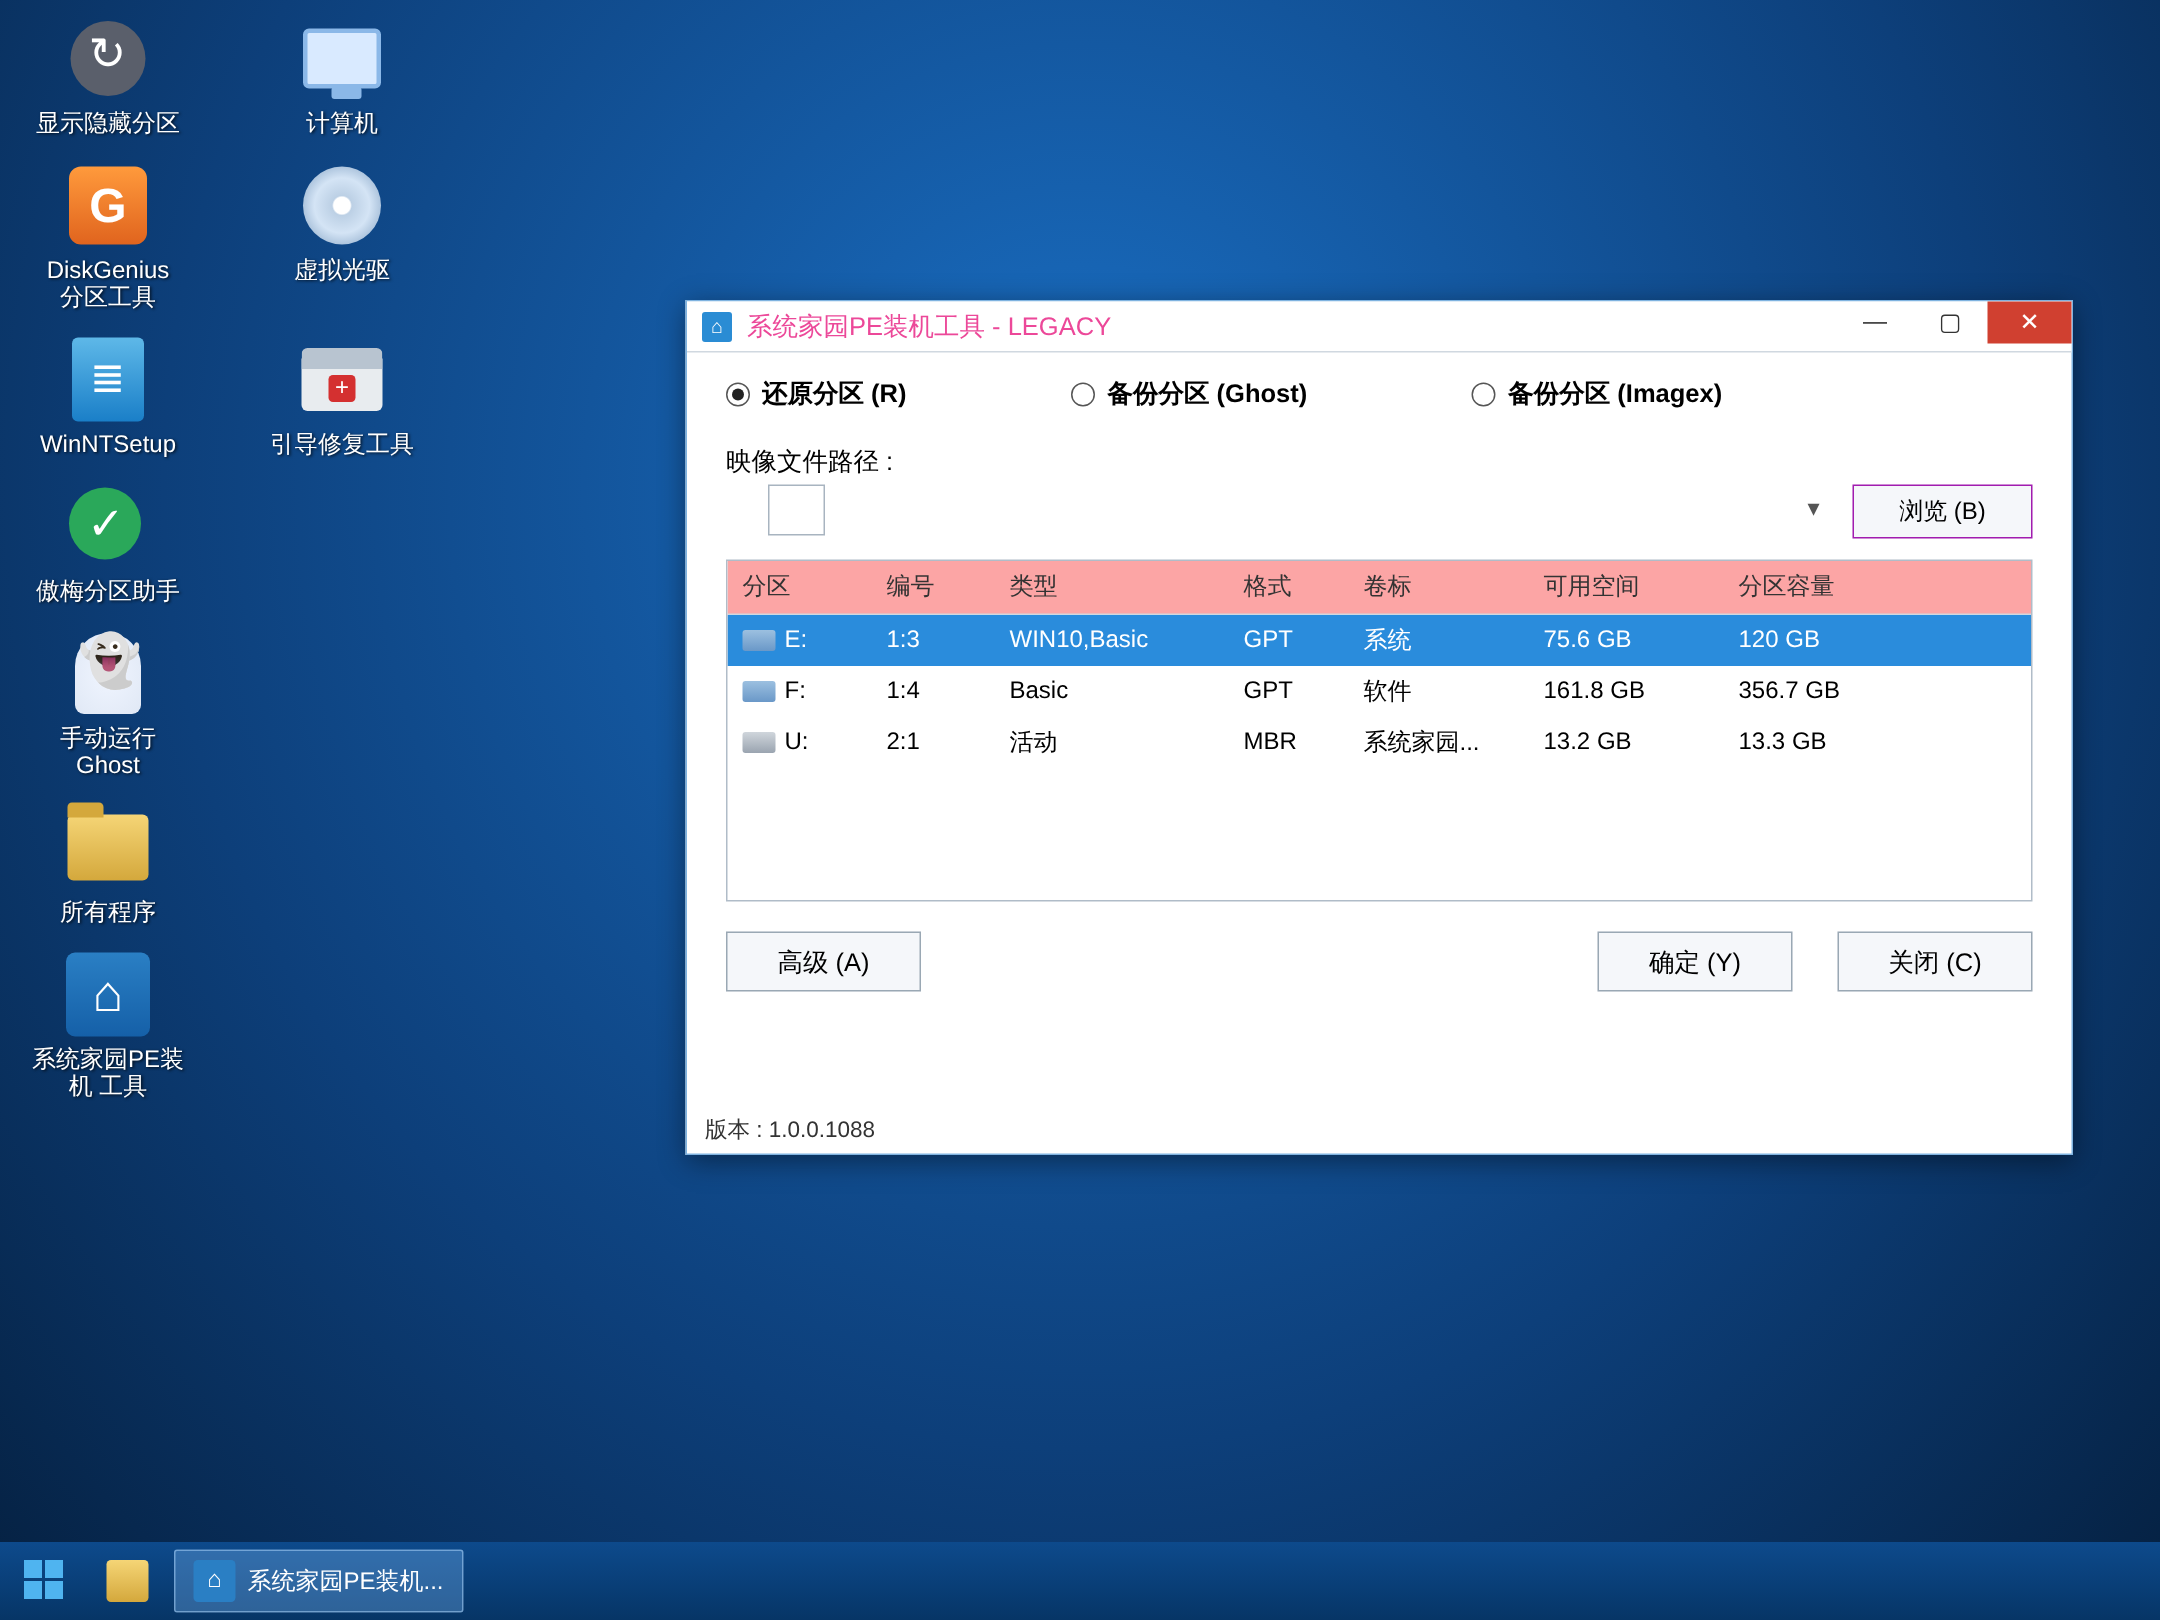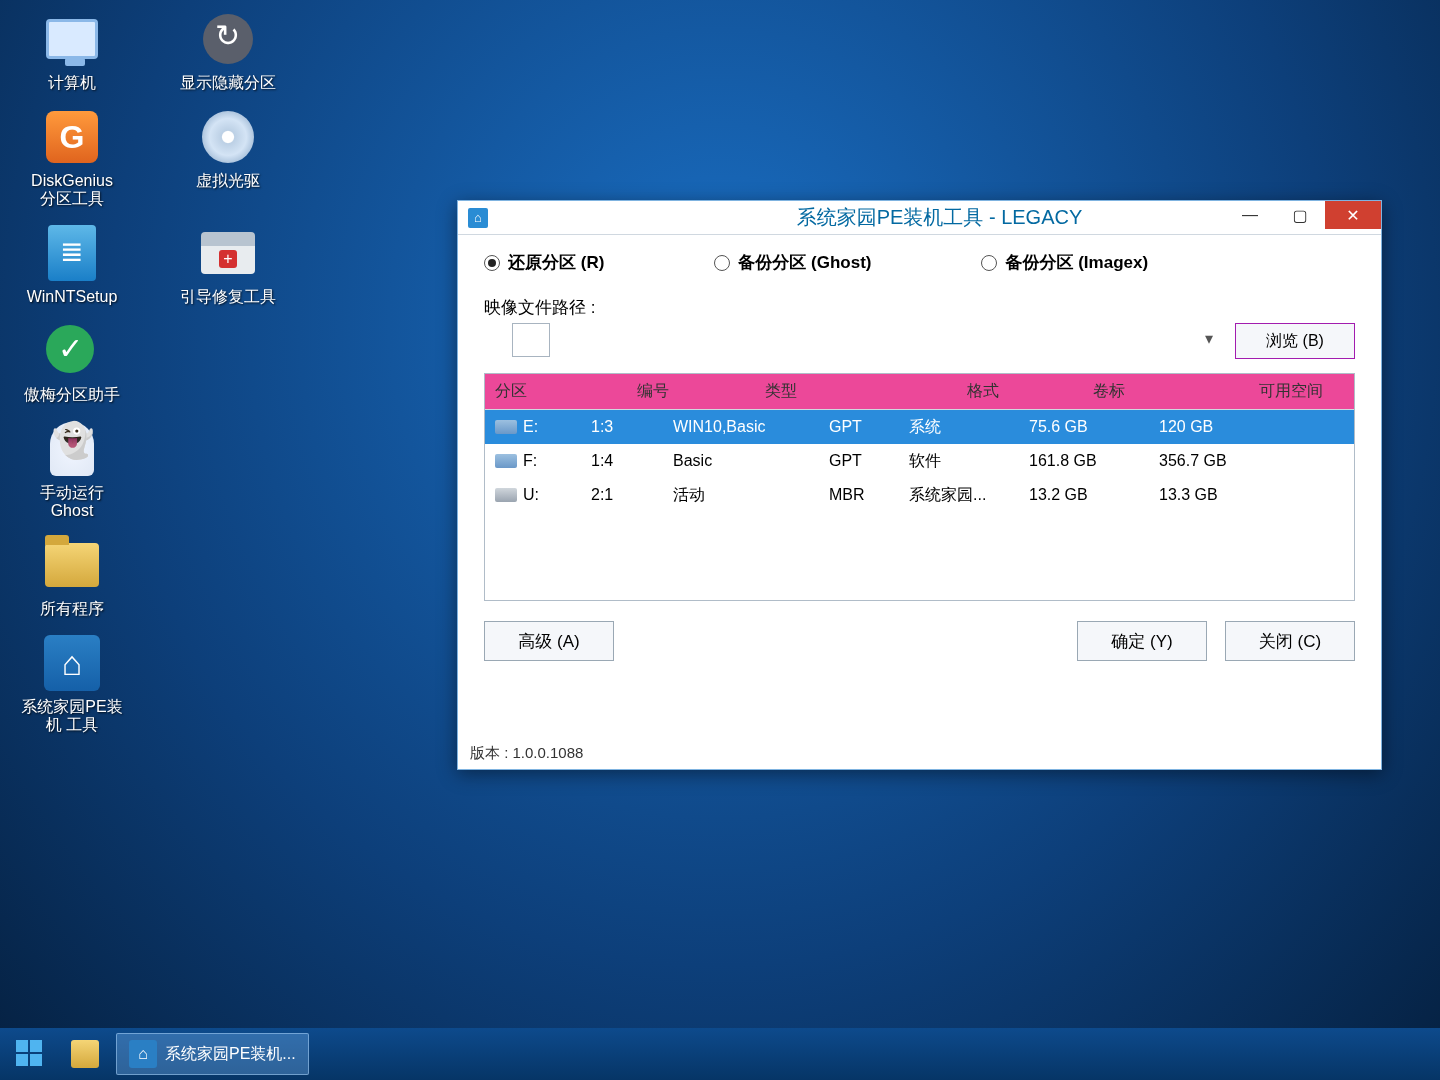--- a/index.html
+++ b/index.html
@@ -41,48 +41,48 @@
 .window {
   position: absolute; left: 457px; top: 200px; width: 925px; height: 570px;
   background: #fff; border: 1px solid #7fb3e0;
   box-shadow: 0 4px 18px rgba(0,0,0,0.45);
 }
 .titlebar {
   height: 34px; background:#fff; border-bottom:1px solid #d0d8e0;
   display:flex; align-items:center; position:relative;
 }
 .titlebar .ticon { width:20px; height:20px; background:#2a8cd4; margin:0 10px; border-radius:2px; display:flex; align-items:center; justify-content:center; color:#fff; font-size:13px;}
-.titlebar .title { flex:1; text-align:center; font-size:20px; color:#0369a1; }
+.titlebar .title { flex:1; text-align:left; font-size:17px; color:#ec4899; }
 .win-controls { display:flex; height:28px; position:absolute; right:0; top:0;}
 .win-btn { width:50px; display:flex; align-items:center; justify-content:center; font-size:16px; cursor:pointer; color:#333;}
 .win-btn.close { background:#d04030; color:#fff; width:56px;}
 
 .body { padding: 16px 26px 6px 26px; }
 .radio-row { display:flex; gap: 110px; margin-bottom: 16px; }
 .radio-opt { display:flex; align-items:center; gap:8px; font-size:17px; cursor:pointer;font-weight:bold; }
 .radio-opt .dot { width:16px; height:16px; border:1.5px solid #555; border-radius:50%; display:flex; align-items:center; justify-content:center;}
 .radio-opt.selected .dot::after { content:''; width:8px; height:8px; background:#222; border-radius:50%;}
 
 .path-row { display:flex; align-items:flex-start; gap:12px; margin-bottom:14px;}
 .path-label { font-size:17px; margin-top:6px; width:120px; }
 .path-select { flex:1; height:34px; border:1px solid #a8b4c0; background:#fff; appearance:none; padding:0 28px 0 8px; font-size:15px; position:relative;}
 .select-wrap { flex:1; position:relative; margin-left:0px;}
 .select-wrap::after { content:'▾'; position:absolute; right:10px; top:6px; color:#555; font-size:16px; pointer-events:none;}
 .browse-btn { width:120px; height:36px; border:1px solid #a21caf; background:#f5f7fa; font-size:16px; cursor:pointer;}
 
 .table { border:1px solid #b0bcc8; height: 228px; overflow:hidden; }
 .thead, .trow { display:grid; grid-template-columns: 96px 82px 156px 80px 120px 130px 130px; align-items:center; padding: 0 10px; height:34px; }
-.thead { background:#ec4899; font-size:16px; color:#333; border-bottom:1px solid #d0d8e0; height:36px;gap:46px;}
+.thead { background:#fca5a5; font-size:16px; color:#333; border-bottom:1px solid #d0d8e0; height:36px;}
 .trow { font-size:16px; cursor:pointer; }
 .trow.selected { background:#2a8cdc; color:#fff; }
 .trow .disk-icon { display:flex; align-items:center; gap:6px;}
 .di { width:22px; height:14px; background:linear-gradient(#9cc0e0,#6a98c8); border-radius:2px; display:inline-block;}
 .di.usb { background:linear-gradient(#d0d6dc,#9aa4b0);}
 
-.footer-btns { display:flex; margin-top:20px; gap:18px;}
+.footer-btns { display:flex; margin-top:20px; gap:30px;}
 .footer-btns .spacer{ flex:1;}
 .btn { width:130px; height:40px; border:1px solid #9aa8b4; background:#f5f7fa; font-size:17px; cursor:pointer;}
 
 .status-bar { position:absolute; bottom:6px; left:12px; right:28px; display:flex; font-size:15px; color:#333;}
 .status-bar .ver { margin-right:40px;}
 .status-bar .supp { flex:1; white-space:nowrap; overflow:hidden;}
 
 
 .taskbar { position:absolute; bottom:0; left:0; right:0; height:52px; background:linear-gradient(#0d4a8c,#063566); display:flex; align-items:center; padding:0 6px; gap:6px;}
 .start { width:48px; height:40px; display:flex; align-items:center; justify-content:center; cursor:pointer;}
@@ -94,29 +94,29 @@
 .tb-ic.fold{ background:linear-gradient(#f5d576,#d4a83c);}
 </style>
 </head>
 <body>
 
 <div class="desktop-icons">
   <div class="icon-grid">
     <div class="icon-row">
       <div class="desk-icon">
           <div class="glyph">
+            <div class="shape-tool"></div>
+          </div>
+          <div class="label">显示隐藏分区</div>
+        </div>
+      <div class="desk-icon">
+          <div class="glyph">
             <div class="shape-monitor"></div>
           </div>
           <div class="label">计算机</div>
-        </div>
-      <div class="desk-icon">
-          <div class="glyph">
-            <div class="shape-tool"></div>
-          </div>
-          <div class="label">显示隐藏分区</div>
         </div>
     </div>
     <div class="icon-row">
       <div class="desk-icon">
           <div class="glyph">
             <div class="shape-dg">G</div>
           </div>
           <div class="label" style="white-space:pre-line">DiskGenius
 分区工具</div>
         </div>

